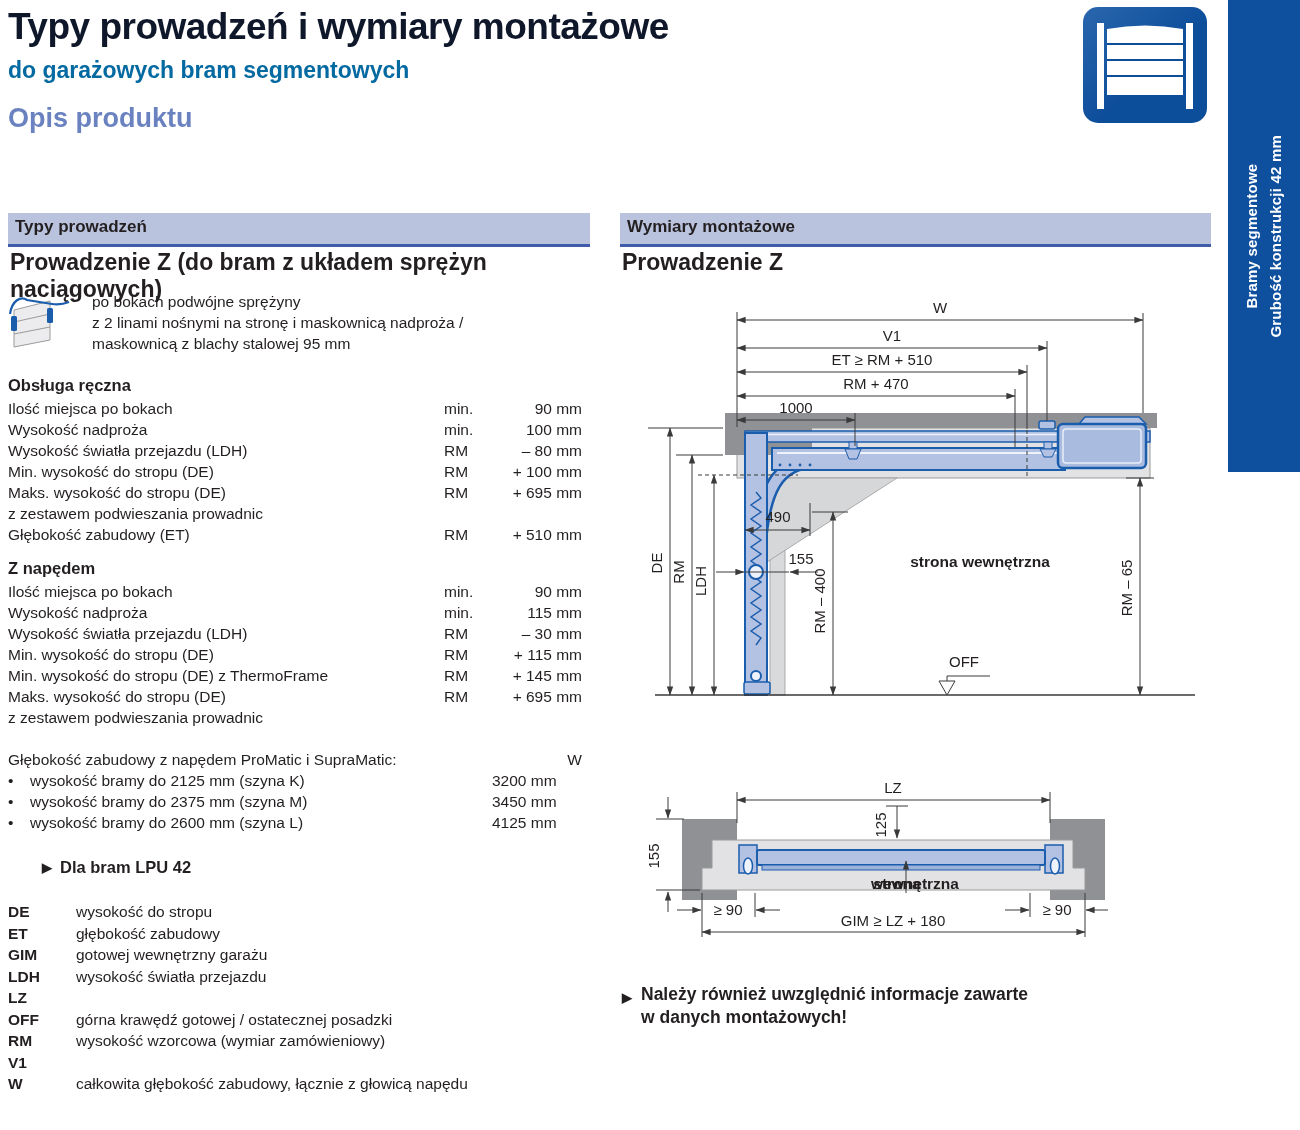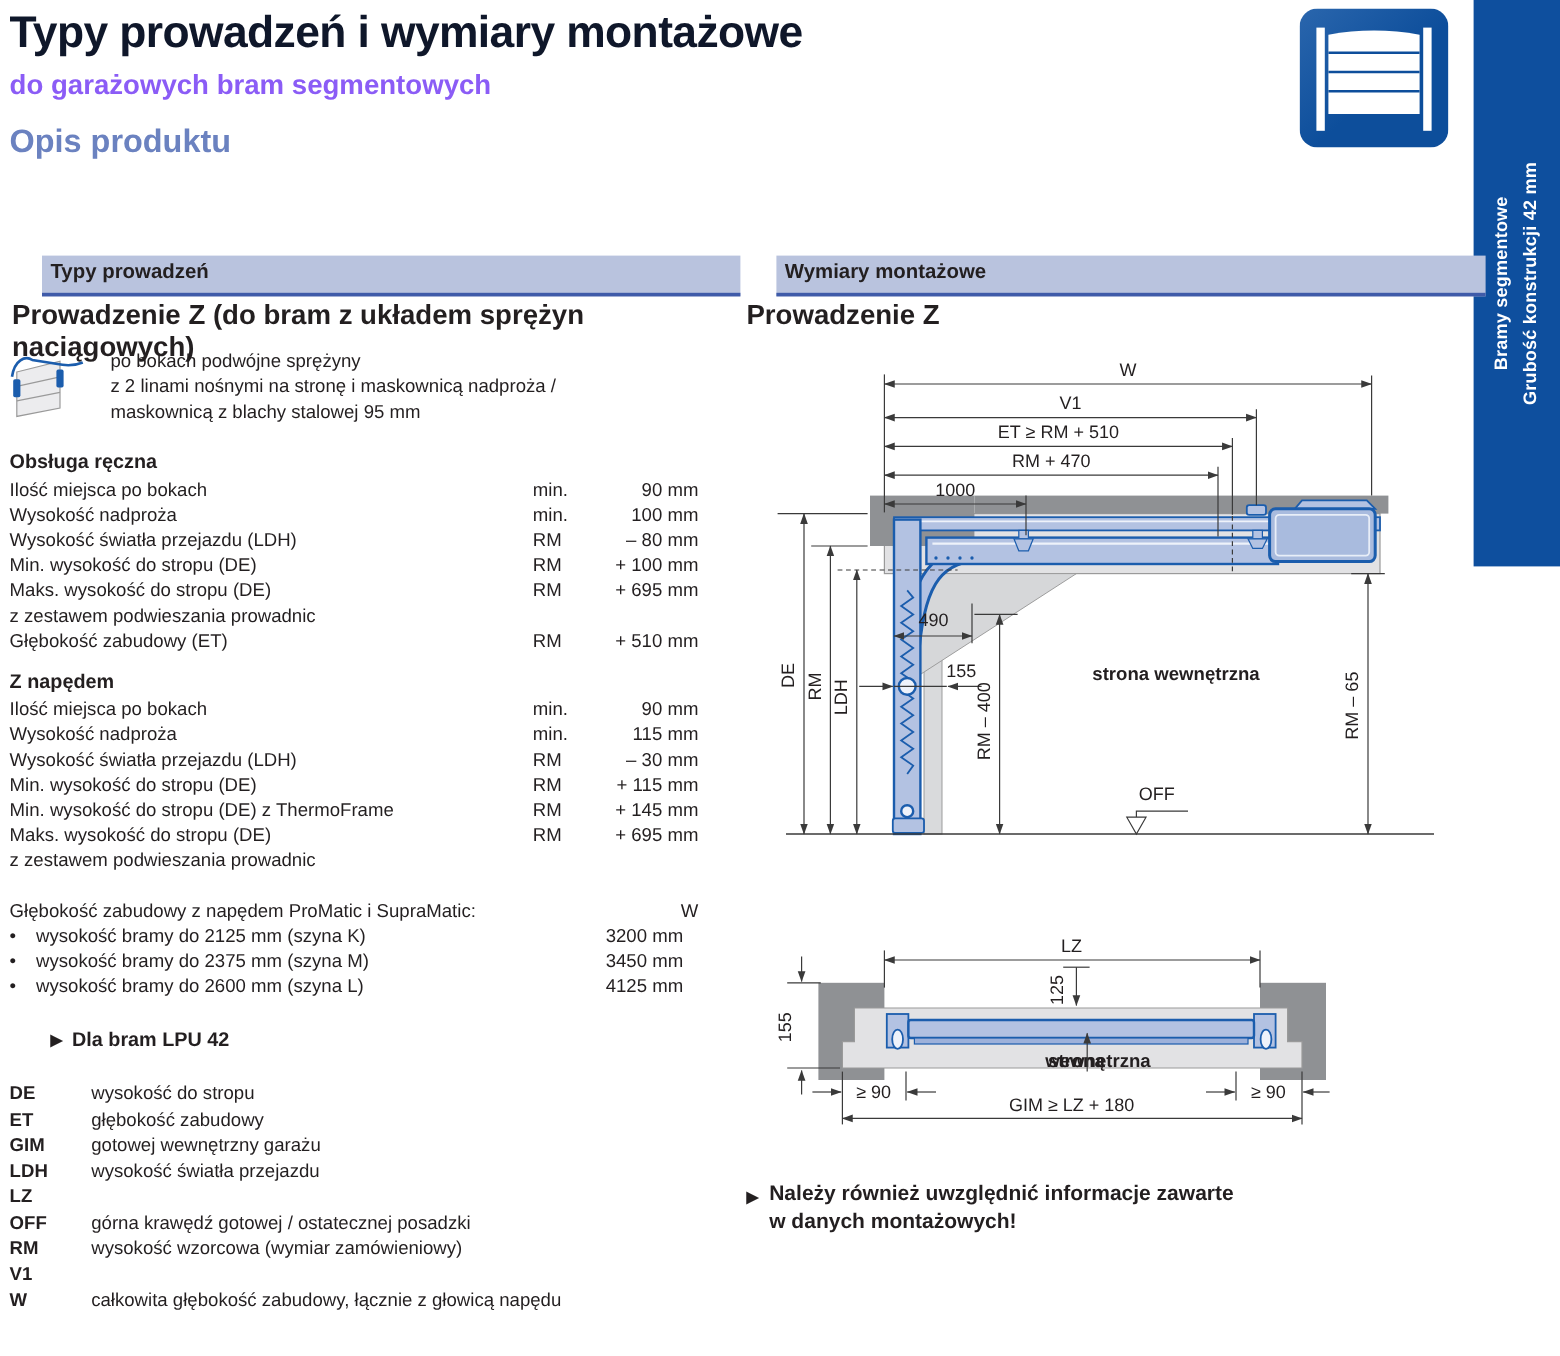--- a/index.html
+++ b/index.html
@@ -1,33 +1,33 @@
 <!DOCTYPE html>
 <html><head>
 <meta charset="utf-8">
 <style>
   html,body{margin:0;padding:0;background:#fff;}
   .page{position:relative;width:1300px;height:1130px;background:#fff;overflow:hidden;
         font-family:"Liberation Sans",sans-serif;color:#231f20;}
   .abs{position:absolute;}
   .h1{font-size:37px;font-weight:bold;color:#0f172a;letter-spacing:-0.5px;}
-  .h2{font-size:23px;font-weight:bold;color:#8b5cf6;}
+  .h2{font-size:23px;font-weight:bold;color:#0369a1;}
   .h3{font-size:27px;font-weight:bold;color:#6b82c0;}
   .bar{background:#b9c3de;border-bottom:3px solid #3f5ba9;height:27px;box-sizing:content-box;
-       font-weight:bold;font-size:17px;padding:4px 0 0 7px;margin-left:27px;}
+       font-weight:bold;font-size:17px;padding:4px 0 0 7px;}
   .lead-h{font-size:23px;font-weight:bold;}
   .body-txt{font-size:15.5px;line-height:21px;}
   .sec-h{font-size:16.5px;font-weight:bold;line-height:22px;margin-bottom:2px;}
   .trow{display:grid;grid-template-columns:1fr 52px 86px;font-size:15.5px;line-height:21px;}
   .trow .val{text-align:right;}
   .tnote{font-size:15.5px;line-height:21px;}
   .dhead{display:grid;grid-template-columns:1fr 70px;font-size:15.5px;line-height:21px;}
   .dhead .val{text-align:right;}
   .drow{display:grid;grid-template-columns:22px 1fr 90px;font-size:15.5px;line-height:21px;}
-  .drow .val{text-align:center;}
+  .drow .val{text-align:left;}
   .arrow-h{font-size:16.5px;font-weight:bold;}
   .tri{font-size:13px;margin-right:8px;position:relative;top:-1px;}
   .grow{display:grid;grid-template-columns:68px 1fr;font-size:15.5px;line-height:21.5px;}
   .grow .term{font-weight:bold;}
   .note{display:flex;font-size:17.5px;font-weight:bold;line-height:23px;}
   .note .tri2{font-size:13px;margin-right:9px;position:relative;top:3px;}
   .sidebar{left:1228px;top:0;width:72px;height:472px;background:#0e4f9e;color:#fff;
            display:flex;align-items:center;justify-content:center;}
   .sidebar-text{writing-mode:vertical-rl;transform:rotate(180deg);text-align:center;
                 font-weight:bold;font-size:15px;line-height:1.6;letter-spacing:.2px;}

